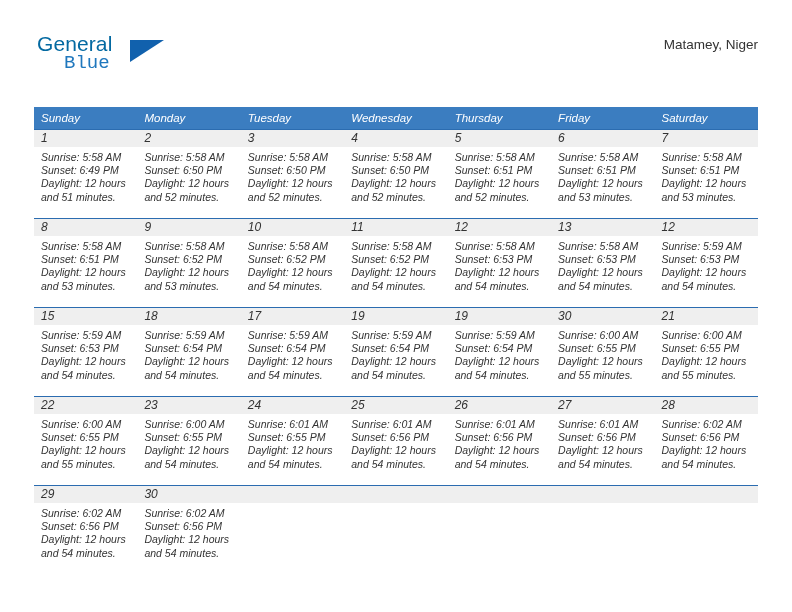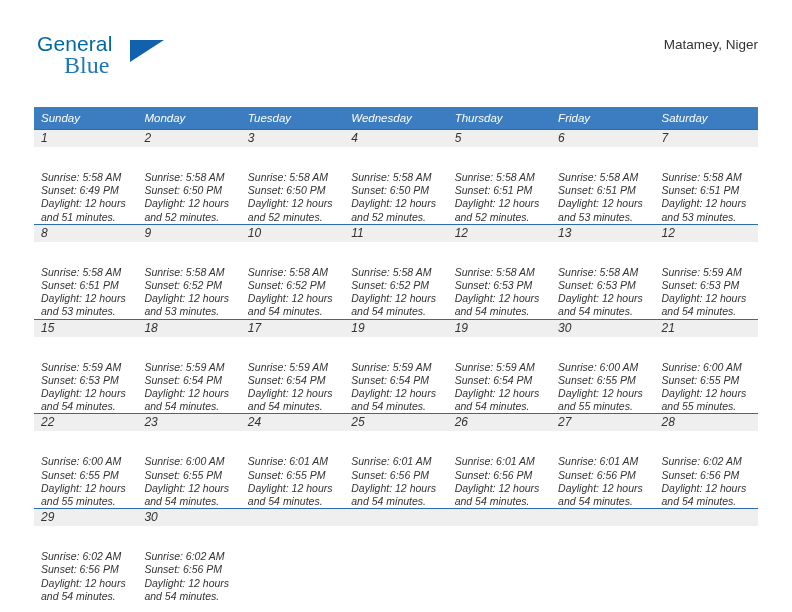--- a/index.html
+++ b/index.html
@@ -43,23 +43,23 @@
     top: 0px;
     font-size: 21px;
     letter-spacing: 0.1px;
     color: #0369a1;
     font-family: "Liberation Sans", sans-serif;
   }
   .brand-blue {
     position: absolute;
     left: 30px;
     top: 20px;
-    font-size: 24px;
+    font-size: 19px;
     color: #1f77bd;
-    font-family: Liberation Serif, serif;
+    font-family: Liberation Mono, monospace;
   }
   .brand-triangle {
     position: absolute;
     left: 96px;
     top: 8px;
     width: 0;
     height: 0;
     border-left: 34px solid #1161ad;
     border-bottom: 22px solid transparent;
   }
@@ -132,21 +132,20 @@
     box-sizing: border-box;
   }
   .daycell.empty .daynum-strip {
     background: #efefef;
   }
   .details {
     padding: 4px 6px 0 7px;
     font-size: 10.5px;
     line-height: 13.2px;
     color: #333333;
-    margin-top: 20px;
   }
   .details div {
     white-space: nowrap;
   }
 </style>
 </head>
 <body>
 
 <div class="page">
 

